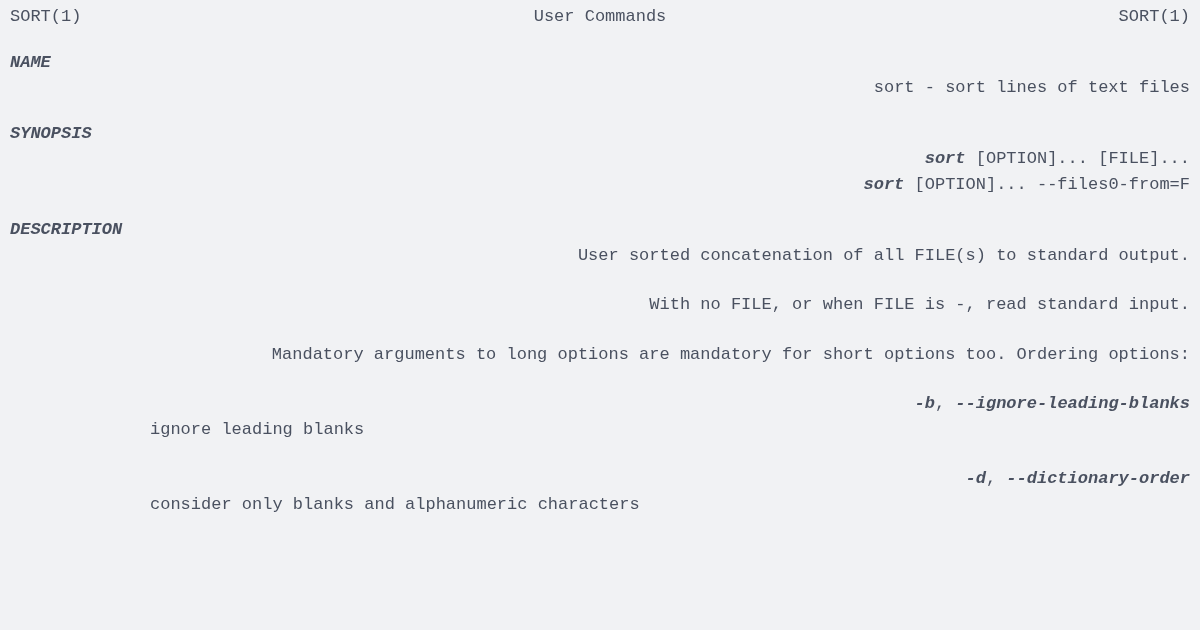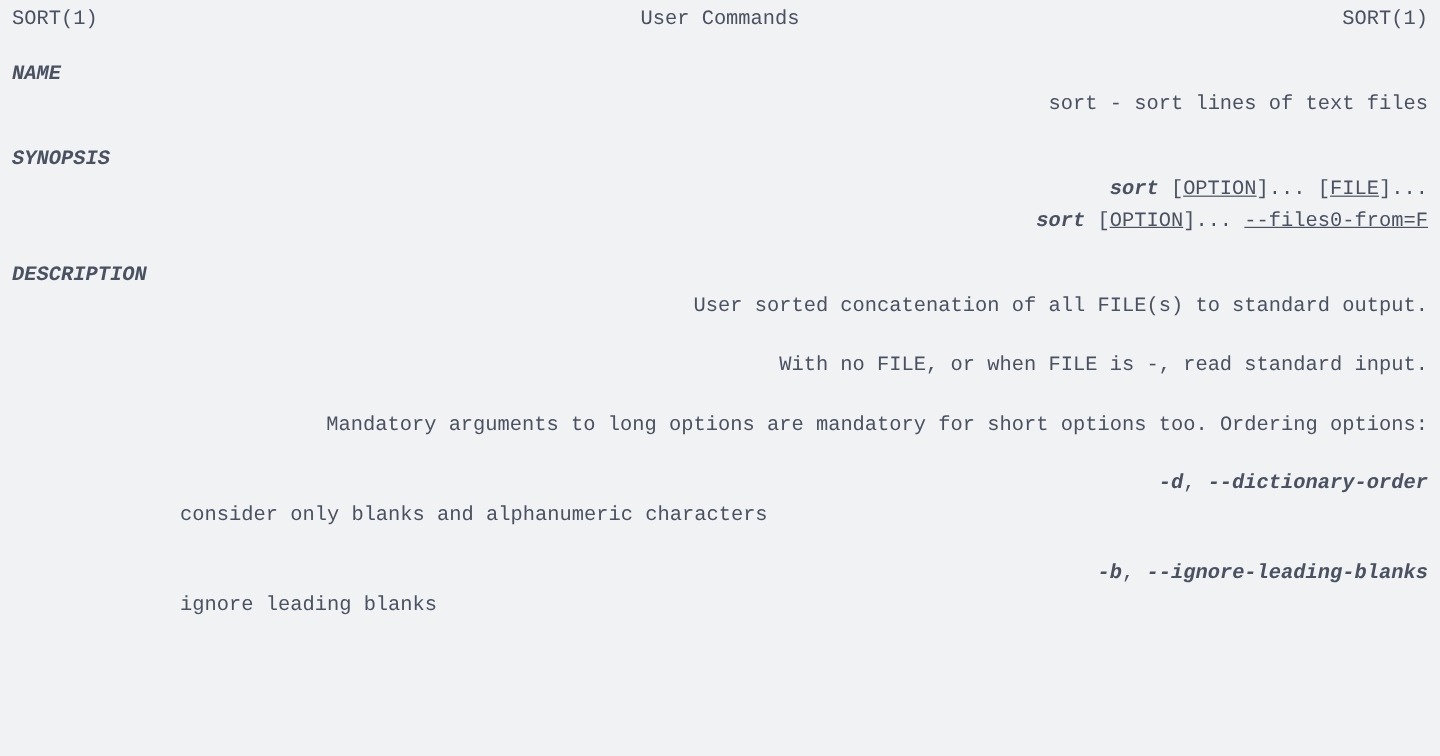--- a/index.html
+++ b/index.html
@@ -33,21 +33,21 @@
     font-style: italic;
     margin-top: 20px;
     margin-bottom: 0;
   }
   .indent1 { margin-left: 70px; text-align: right; }
   .indent2 { margin-left: 140px; }
   .para { margin-top: 0; margin-bottom: 0; }
   .para-gap { margin-top: 24px; }
   .opt-block { margin-top: 24px; }
   .cmd { font-weight: bold; font-style: italic; }
-  .arg   { text-decoration: underline; }
+  .arg   { }
   .flag  { font-weight: bold; font-style: italic; }
 </style>
 </head>
 <body>
 
 <div class="page">
 
   <div class="header-row">
     <div>SORT(1)</div>
     <div class="header-center">User Commands</div>
@@ -65,26 +65,26 @@
     <span class="cmd">sort</span><span> [</span><span class="arg">OPTION</span><span>]... </span><span class="arg">--files0-from=F</span>
   </div>
 
   <div class="sec-head">DESCRIPTION</div>
   <div class="indent1 para">User sorted concatenation of all FILE(s) to standard output.</div>
   <div class="indent1 para para-gap">With no FILE, or when FILE is -, read standard input.</div>
   <div class="indent1 para para-gap">Mandatory arguments to long options are mandatory for short options too.  Ordering options:</div>
 
   <div class="opt-block">
     <div class="indent1 para">
-      <span class="flag">-d</span><span>, </span><span class="flag">--dictionary-order</span>
+      <span class="flag">-b</span><span>, </span><span class="flag">--ignore-leading-blanks</span>
     </div>
-    <div class="indent2 para">consider only blanks and alphanumeric characters</div>
+    <div class="indent2 para">ignore leading blanks</div>
   </div>
 
   <div class="opt-block">
     <div class="indent1 para">
-      <span class="flag">-b</span><span>, </span><span class="flag">--ignore-leading-blanks</span>
+      <span class="flag">-d</span><span>, </span><span class="flag">--dictionary-order</span>
     </div>
-    <div class="indent2 para">ignore leading blanks</div>
+    <div class="indent2 para">consider only blanks and alphanumeric characters</div>
   </div>
 
 
 </div>
 
 </body></html>

